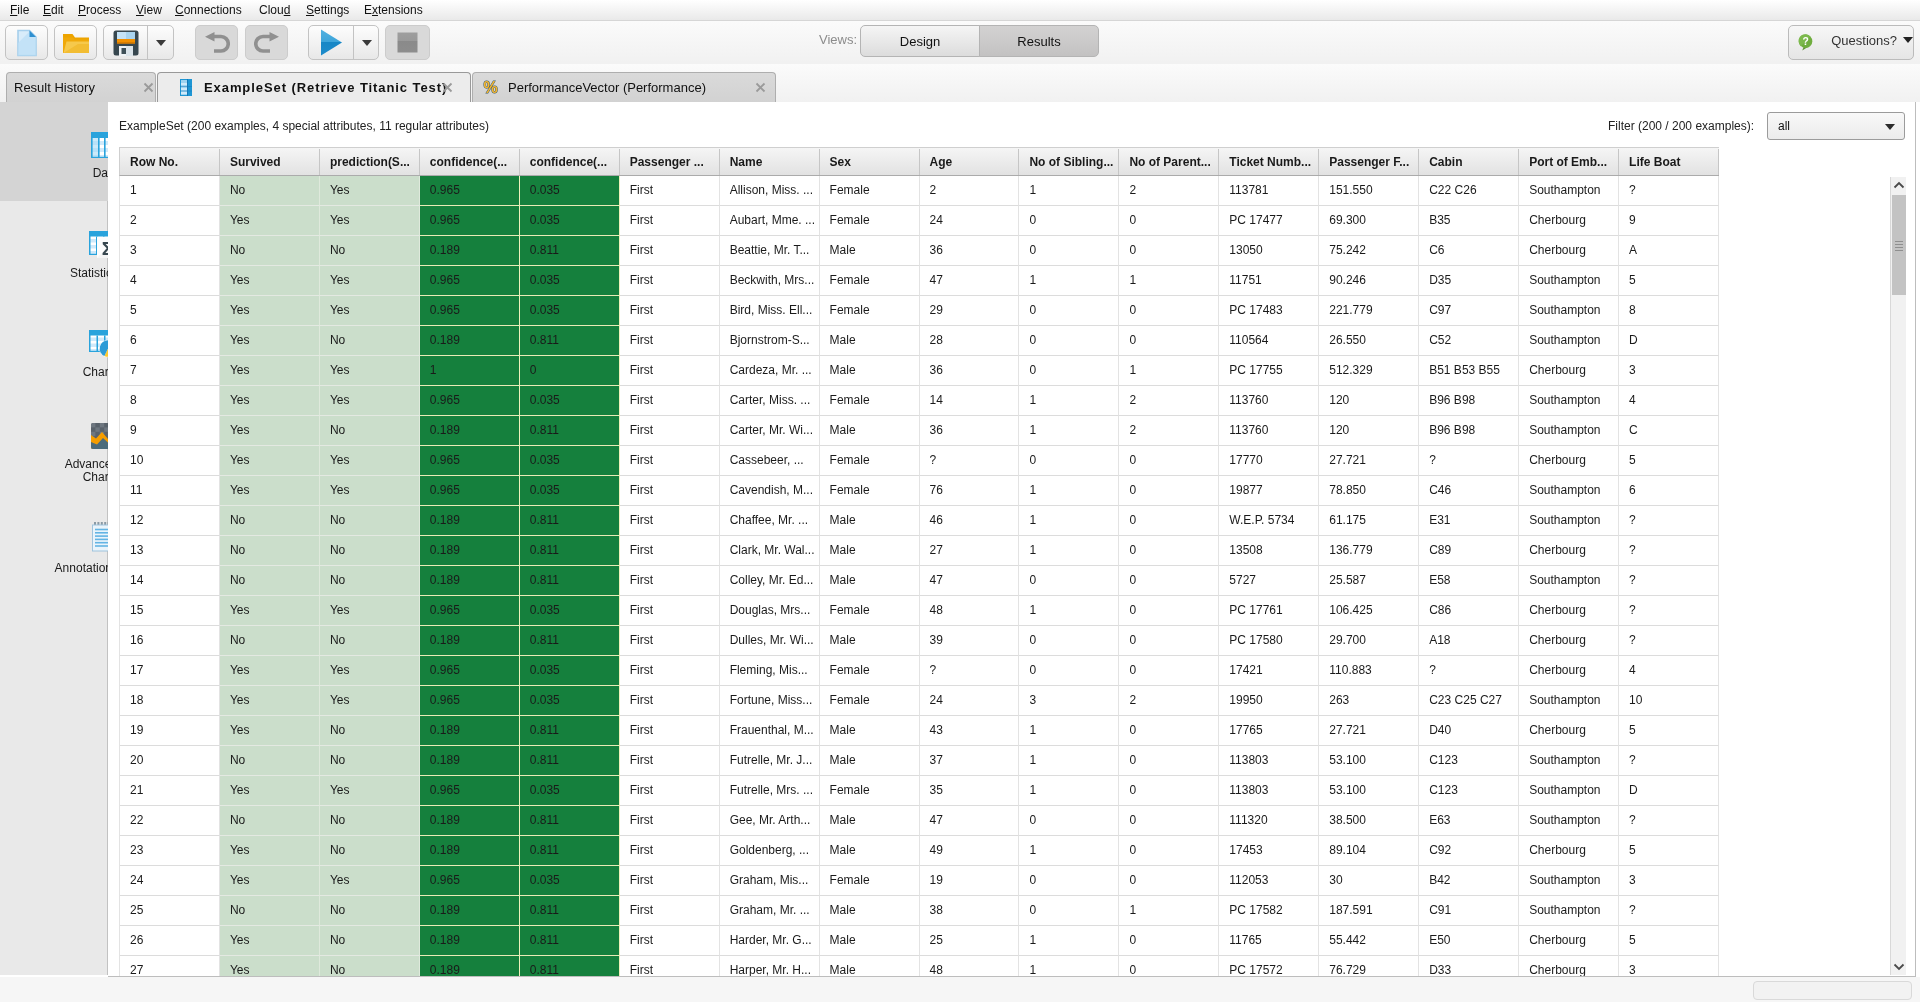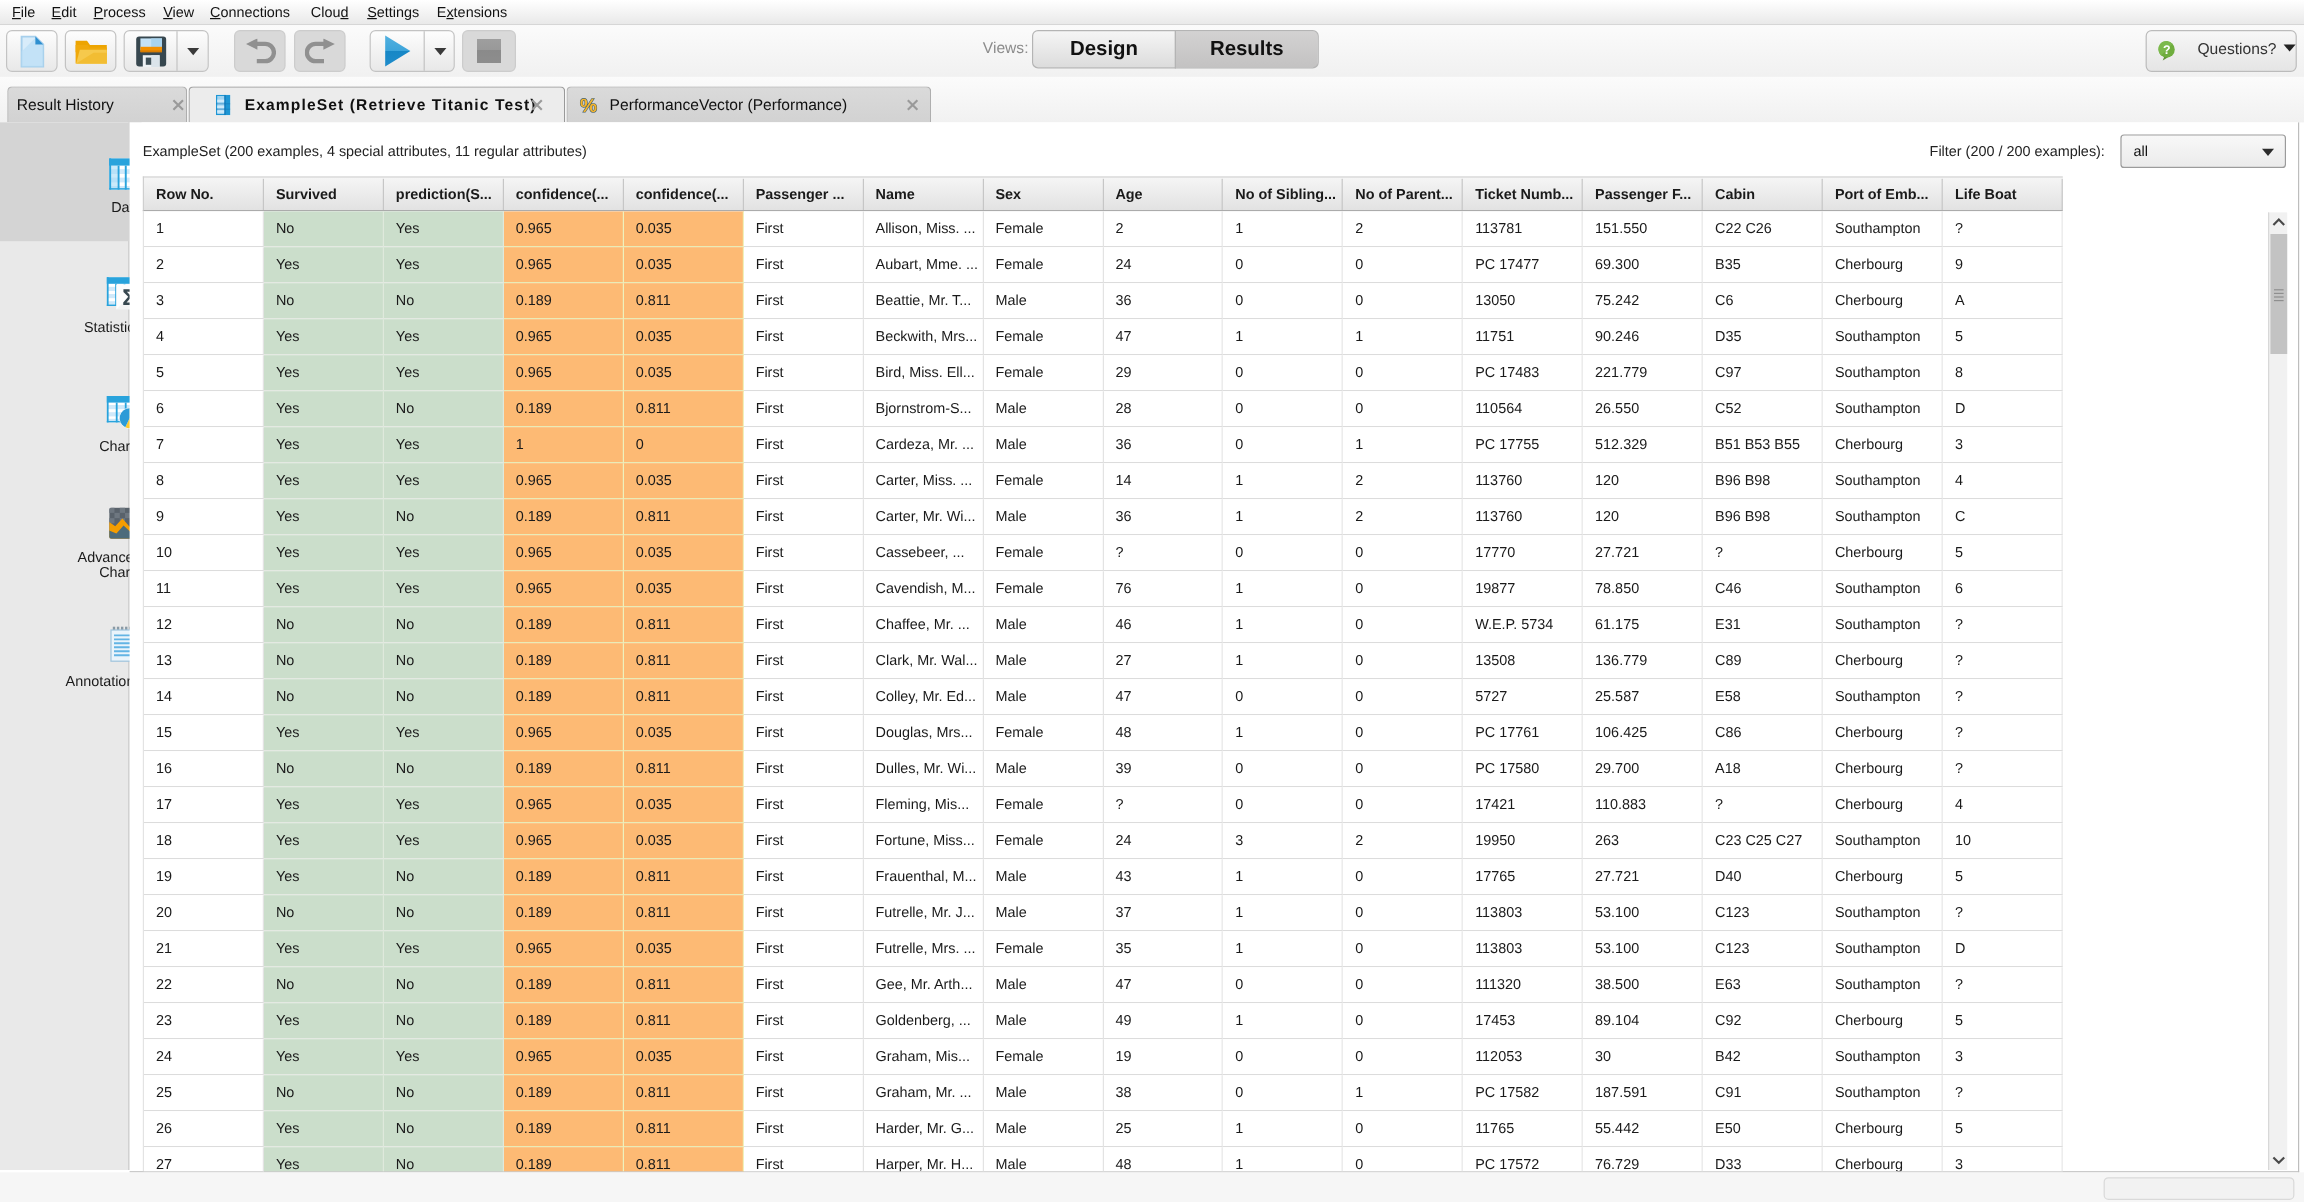--- a/index.html
+++ b/index.html
@@ -8,21 +8,21 @@
 .menubar span{position:absolute;top:0;line-height:20px;color:#111}
 .menubar u{text-decoration:underline}
 
 .toolbar{position:absolute;left:0;top:21px;width:1920px;height:59px;background:linear-gradient(#fbfbfb,#ededed);border-bottom:1px solid #dadada}
 .tbtn{position:absolute;top:4px;height:35px;border:1px solid #c3c3c3;border-radius:5px;background:linear-gradient(#fdfdfd,#e8e8e8);display:flex;align-items:center;justify-content:center}
 .tbtn.dis{background:#d9d9d9;border-color:#cccccc}
 .tbtn svg{display:block}
 .splitline{position:absolute;top:0;bottom:0;width:1px;background:#c3c3c3}
 .downarr{width:0;height:0;border-left:5px solid transparent;border-right:5px solid transparent;border-top:6px solid #3a3a3a}
 .viewslbl{position:absolute;left:819px;top:0;line-height:38px;color:#8c8c8c;font-size:13px}
-.segbtn{position:absolute;top:4px;height:32px;border:1px solid #b4b4b4;font-size:17px;font-weight:bold;color:#111;display:flex;align-items:center;justify-content:center}
+.segbtn{position:absolute;top:4px;height:32px;border:1px solid #b4b4b4;font-size:13px;font-weight:normal;color:#111;display:flex;align-items:center;justify-content:center}
 .seg-design{left:860px;width:120px;border-radius:5px 0 0 5px;background:linear-gradient(#f5f5f5,#dcdcdc)}
 .seg-results{left:979px;width:120px;border-radius:0 5px 5px 0;background:linear-gradient(#d3d2d2,#c3c2c2)}
 .qbtn{position:absolute;left:1788px;top:4px;width:126px;height:35px;border:1px solid #bbb;border-radius:5px;background:linear-gradient(#f7f7f7,#e5e5e5);display:flex;align-items:center;font-size:13px;color:#333}
 .qbtn span{margin-top:-5px;margin-left:18px}
 .qbtn .downarr{margin-top:-5px}
 
 .tabstrip{position:absolute;left:0;top:64px;width:1920px;height:38px;background:linear-gradient(#fbfbfb,#f1f1f1)}
 .tab{position:absolute;top:8px;height:30px;border:1px solid #aeaeae;border-bottom:none;border-radius:4px 4px 0 0;background:linear-gradient(#dadada,#d2d2d2);display:flex;align-items:center;font-size:13px;color:#111}
 .tab.active{background:#ececec;border-color:#999}
 .tab .x{color:#9a9a9a;font-size:15px;position:absolute}
@@ -39,21 +39,21 @@
 .dropdown{position:absolute;left:1659px;top:10px;width:138px;height:28px;border:1px solid #9b9b9b;border-radius:3px;background:linear-gradient(#f8f8f8,#ebebeb);display:flex;align-items:center;color:#111}
 .dropdown .downarr{position:absolute;right:9px;top:11px;border-top-color:#2c2c2c}
 
 .tbl{position:absolute;left:11px;top:45px;width:1600px}
 .thead{display:flex;height:29px;background:linear-gradient(#f5f5f5,#e2e2e2);border-top:1px solid #cfcfcf;border-left:1px solid #cfcfcf;border-bottom:1px solid #ababab;padding-top:1px}
 .th{width:100px;font-weight:bold;line-height:27px;padding-left:10px;border-right:1px solid #c6c6c6;overflow:hidden;white-space:nowrap}
 .tbody{height:800px;overflow:hidden;border-left:1px solid #e3e3e3}
 .tr{display:flex;height:30px}
 .td{width:100px;line-height:29px;padding-left:10px;overflow:hidden;white-space:nowrap;border-right:1px solid #e3e3e3;border-bottom:1px solid #dcdcdc;background:#fff}
 .td.g{background:#cbdecb;border-right-color:#dfe9dc;border-bottom-color:#e4e9e2}
-.td.y{background:#fdba74;border-right-color:#eff1bc;border-bottom-color:#e9ebb6}
+.td.y{background:#15803d;border-right-color:#eff1bc;border-bottom-color:#e9ebb6}
 
 .vscroll{position:absolute;left:1782px;top:75px;width:16px;height:798px;background:#f1f1f1;border-left:1px solid #d8d8d8}
 .varr{position:absolute;left:0;width:15px;height:16px;display:flex;align-items:center;justify-content:center}
 .vthumb{position:absolute;left:1px;top:18px;width:14px;height:100px;background:#c3c3c3}
 .grip{position:absolute;left:3px;width:8px;height:1px;background:#8f8f8f}
 
 .statusbar{position:absolute;left:0;top:977px;width:1920px;height:25px;background:#f6f6f6}
 .statpill{position:absolute;left:1753px;top:4px;width:159px;height:19px;background:#f2f2f2;border:1px solid #d9d9d9;border-radius:4px}
 </style></head>
 <body>

